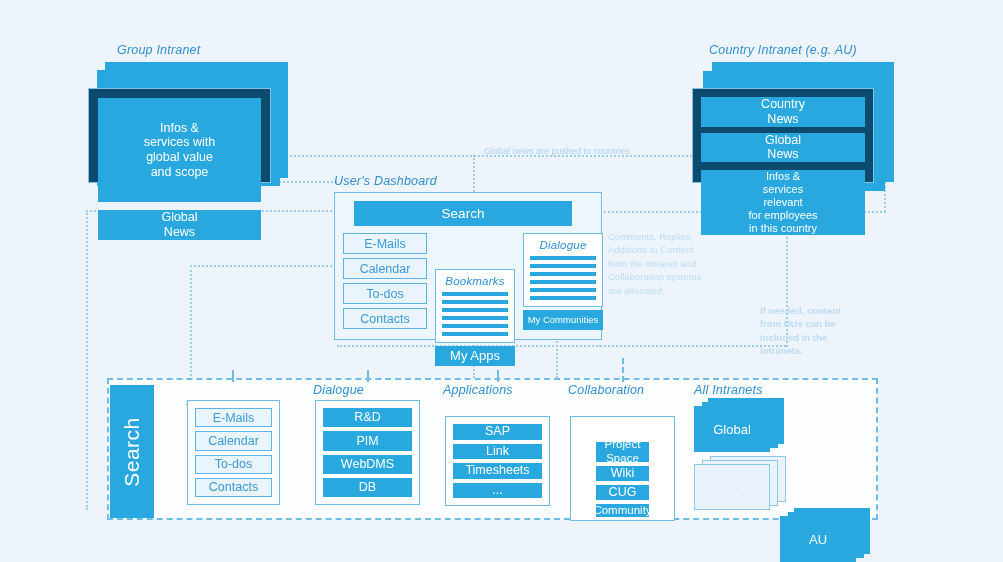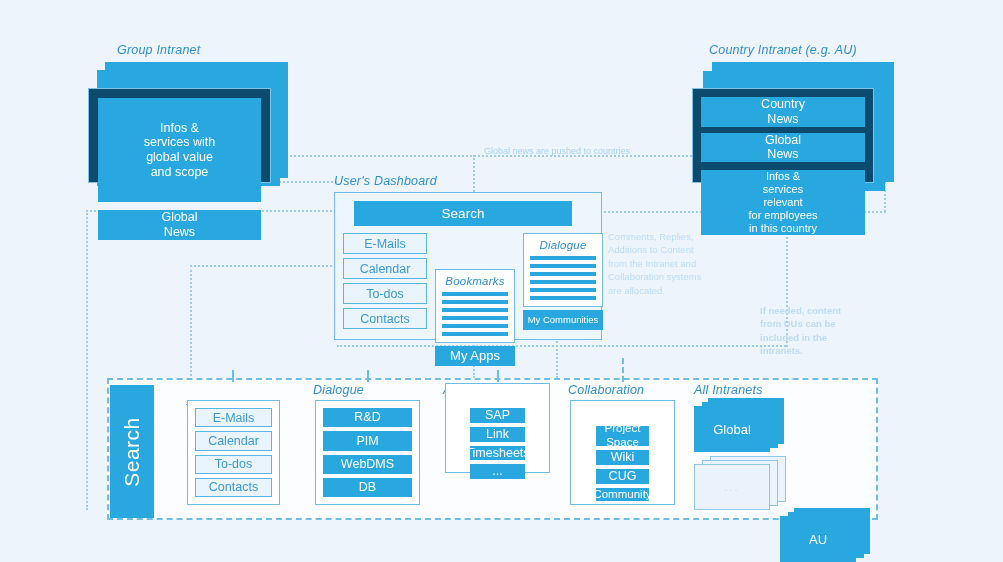--- a/index.html
+++ b/index.html
@@ -216,31 +216,31 @@
   <div class="abs boxframe" style="left:315px;top:400px;width:105px;height:105px;padding:7px;">
     <div class="rowlist" style="height:100%;justify-content:space-between;">
       <div class="tile" style="height:20px;">R&amp;D</div>
       <div class="tile" style="height:20px;">PIM</div>
       <div class="tile" style="height:20px;">WebDMS</div>
       <div class="tile" style="height:20px;">DB</div>
     </div>
   </div>
 
   <div class="abs sec-title" style="left:443px;top:383px;">Applications</div>
-  <div class="abs boxframe" style="left:445px;top:383px;width:105px;height:90px;padding:24px;">
+  <div class="abs boxframe" style="left:445px;top:416px;width:105px;height:90px;padding:7px;">
     <div class="rowlist" style="height:100%;justify-content:space-between;">
       <div class="tile" style="height:20px;">SAP</div>
       <div class="tile" style="height:20px;">Link</div>
       <div class="tile" style="height:20px;">Timesheets</div>
       <div class="tile" style="height:20px;">...</div>
     </div>
   </div>
 
   <div class="abs sec-title" style="left:568px;top:383px;">Collaboration</div>
-  <div class="abs boxframe" style="left:570px;top:400px;width:105px;height:105px;padding:25px;">
+  <div class="abs boxframe" style="left:570px;top:416px;width:105px;height:105px;padding:25px;">
     <div class="rowlist" style="height:100%;justify-content:space-between;">
       <div class="tile" style="height:20px;font-size:11.5px;">Project Space</div>
       <div class="tile" style="height:20px;">Wiki</div>
       <div class="tile" style="height:20px;">CUG</div>
       <div class="tile" style="height:20px;font-size:11.5px;">Community</div>
     </div>
   </div>
 
   <div class="abs sec-title" style="left:694px;top:383px;">All Intranets</div>
 

